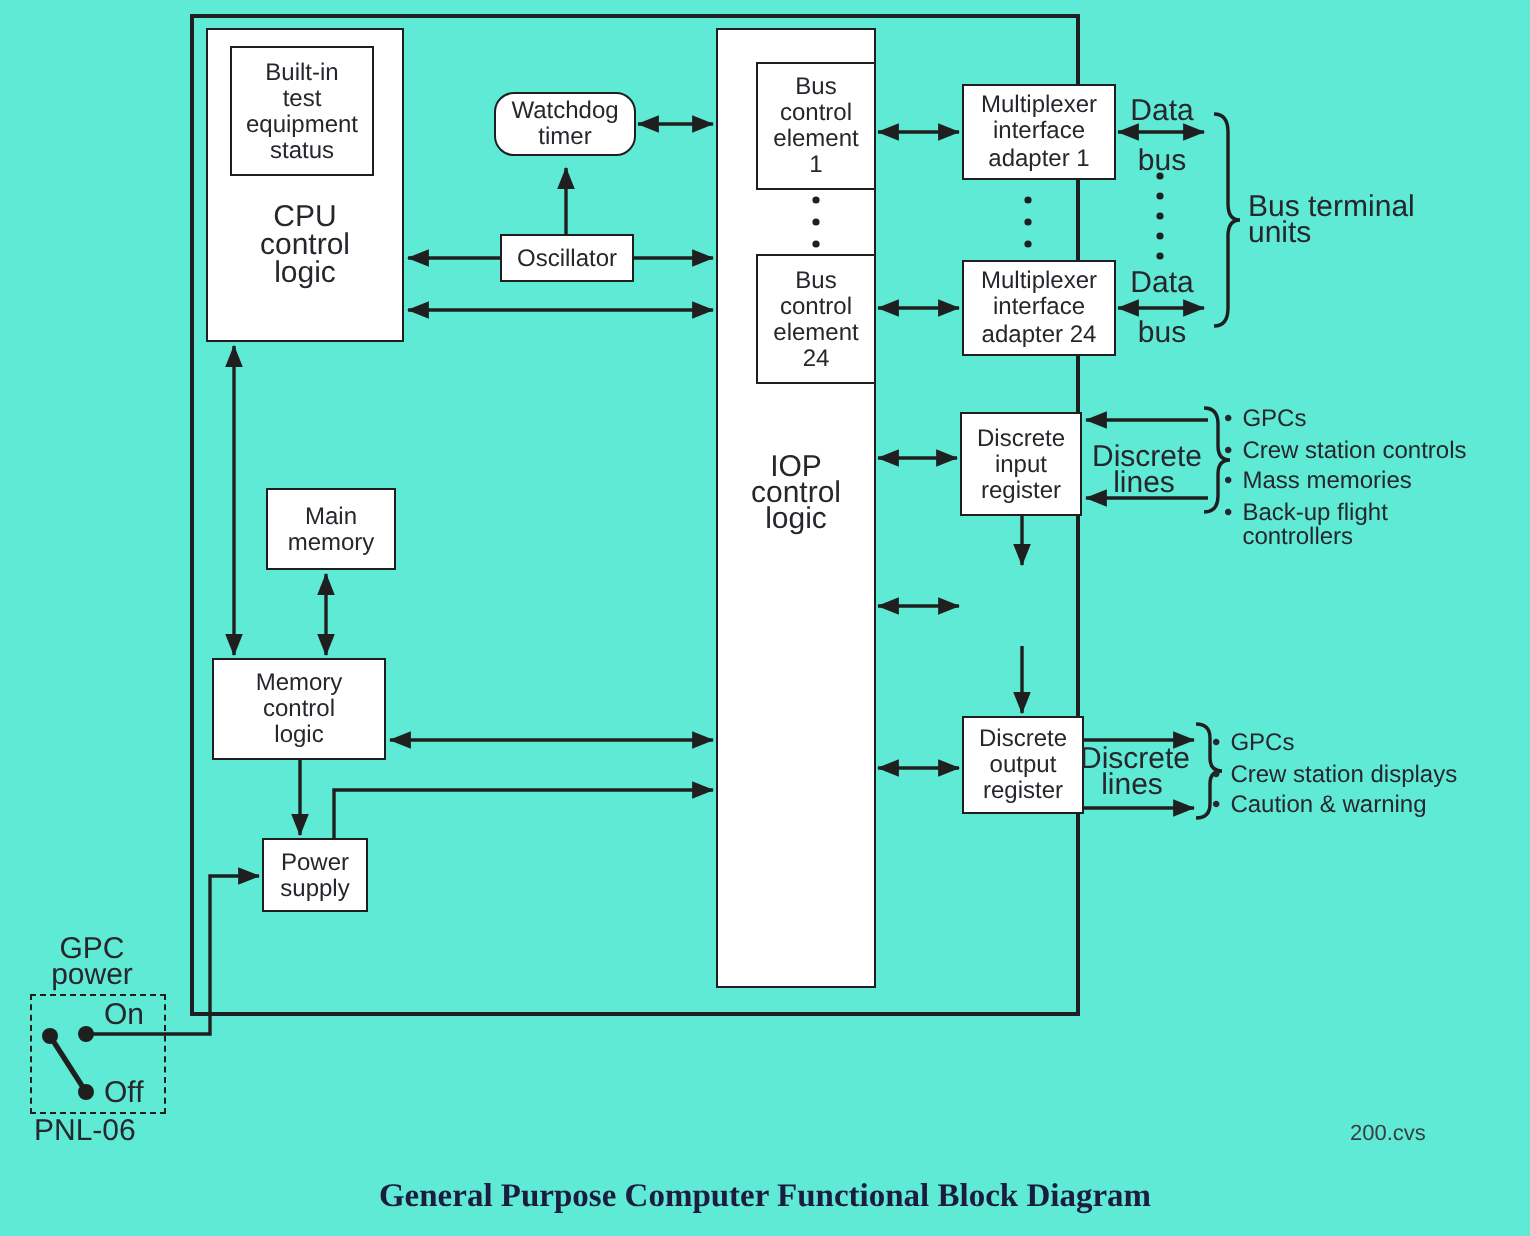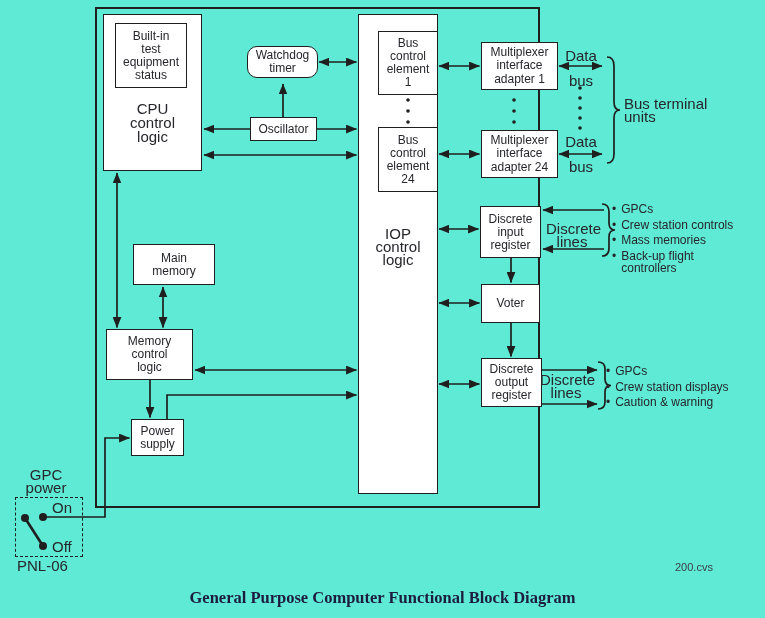--- a/index.html
+++ b/index.html
@@ -52,32 +52,31 @@
 element
 24</span></div>
 
   <div class="box" style="left:481px;top:42px;width:77px;height:48px;line-height:13.5px;"><span>Multiplexer
 interface
 adapter 1</span></div>
   <div class="box" style="left:481px;top:130px;width:77px;height:48px;line-height:13.5px;"><span>Multiplexer
 interface
 adapter 24</span></div>
 
-  <div class="box" style="left:133px;top:244px;width:82px;height:41px;"><span>Main
+  <div class="box" style="left:133px;top:244px;width:65px;height:41px;"><span>Main
 memory</span></div>
   <div class="box" style="left:106px;top:329px;width:87px;height:51px;"><span>Memory
 control
 logic</span></div>
   <div class="box" style="left:131px;top:419px;width:53px;height:37px;"><span>Power
 supply</span></div>
 
   <div class="box" style="left:480px;top:206px;width:61px;height:52px;"><span>Discrete
 input
 register</span></div>
-  <div class="box" style="left:481px;top:284px;width:59px;height:39px;"><span>Voter</span></div>
   <div class="box" style="left:481px;top:358px;width:61px;height:49px;"><span>Discrete
 output
 register</span></div>
 
   <div class="lbl center" style="left:563px;top:49px;width:36px;">Data</div>
   <div class="lbl center" style="left:563px;top:74px;width:36px;">bus</div>
   <div class="lbl center" style="left:563px;top:135px;width:36px;">Data</div>
   <div class="lbl center" style="left:563px;top:160px;width:36px;">bus</div>
   <div class="lbl" style="left:624px;top:97px;">Bus terminal
 units</div>

